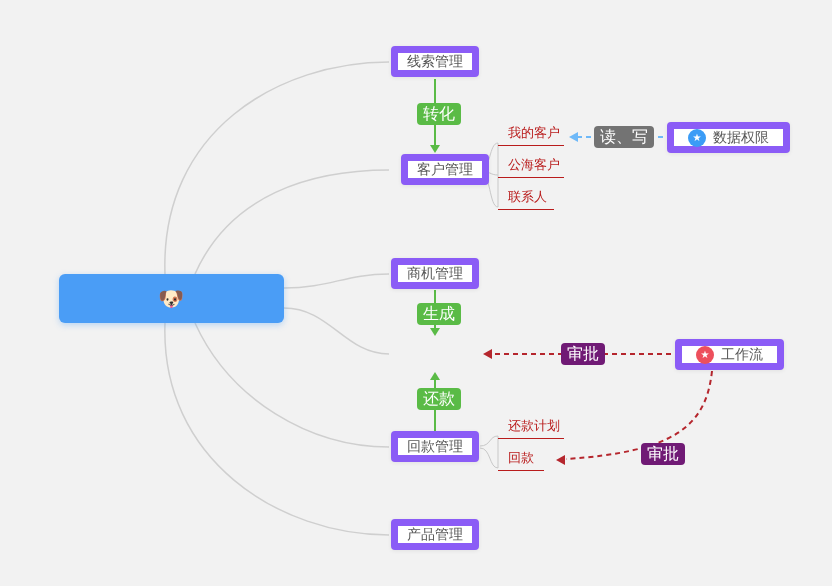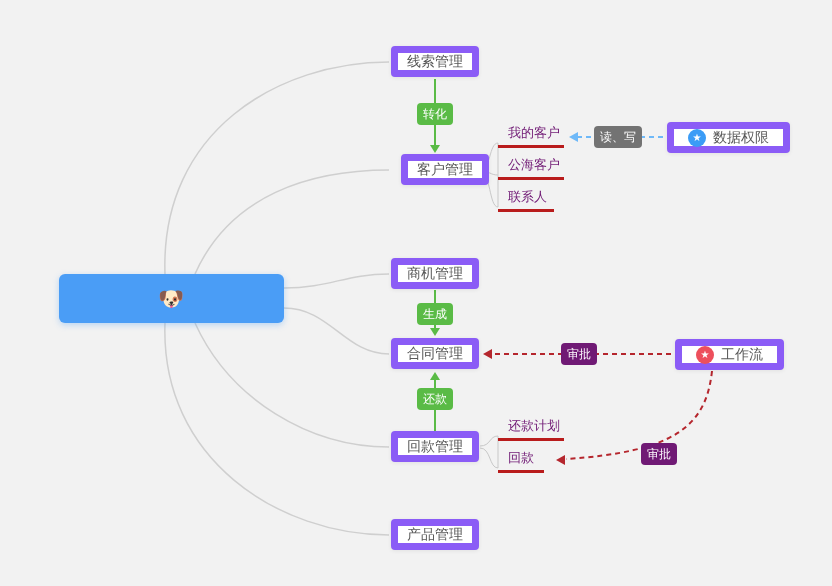--- a/index.html
+++ b/index.html
@@ -40,33 +40,33 @@
   .star-icon{
     width:18px;height:18px;border-radius:50%;
     display:inline-flex;align-items:center;justify-content:center;
     color:#fff;font-size:10px;line-height:1;flex:0 0 auto;
   }
   .star-icon.blue{background:#3b9cf6;}
   .star-icon.red{background:#ed4f5c;}
 
   .badge{
     position:absolute;height:22px;padding:0 6px;box-sizing:border-box;
-    border-radius:4px;color:#fff;font-size:12px;
+    border-radius:4px;color:#fff;font-size:16px;
     display:inline-flex;align-items:center;justify-content:center;
     white-space:nowrap;
   }
   .badge.green{background:#5abb46;}
   .badge.blue{background:#737373;}
   .badge.red{background:#701a75;}
 
   .sub-item{
     position:absolute;box-sizing:border-box;
-    font-size:13px;color:#701a75;
+    font-size:13px;color:#b91c1c;
     padding:0 4px 3px 10px;
-    border-bottom:3px solid #b91c1c;
+    border-bottom:1px solid #b91c1c;
     white-space:nowrap;
   }
 </style>
 </head>
 <body>
 
 <div class="canvas">
 
   <svg class="edges" width="832" height="586" viewBox="0 0 832 586">
 
@@ -114,21 +114,20 @@
     </g>
   </svg>
 
   <div class="root-node">
     <span class="root-emoji">🐶</span>
   </div>
 
   <div class="node main" style="left:391px;top:46px">线索管理</div>
   <div class="node main" style="left:401px;top:154px">客户管理</div>
   <div class="node main" style="left:391px;top:258px">商机管理</div>
-  <div class="node main" style="left:391px;top:338px">合同管理</div>
   <div class="node main" style="left:391px;top:431px">回款管理</div>
   <div class="node main" style="left:391px;top:519px">产品管理</div>
 
   <div class="node wide" style="left:667px;top:122px">
     <span class="star-icon blue">★</span>
     <span>数据权限</span>
   </div>
   <div class="node wide" style="left:675px;top:339px">
     <span class="star-icon red">★</span>
     <span>工作流</span>

